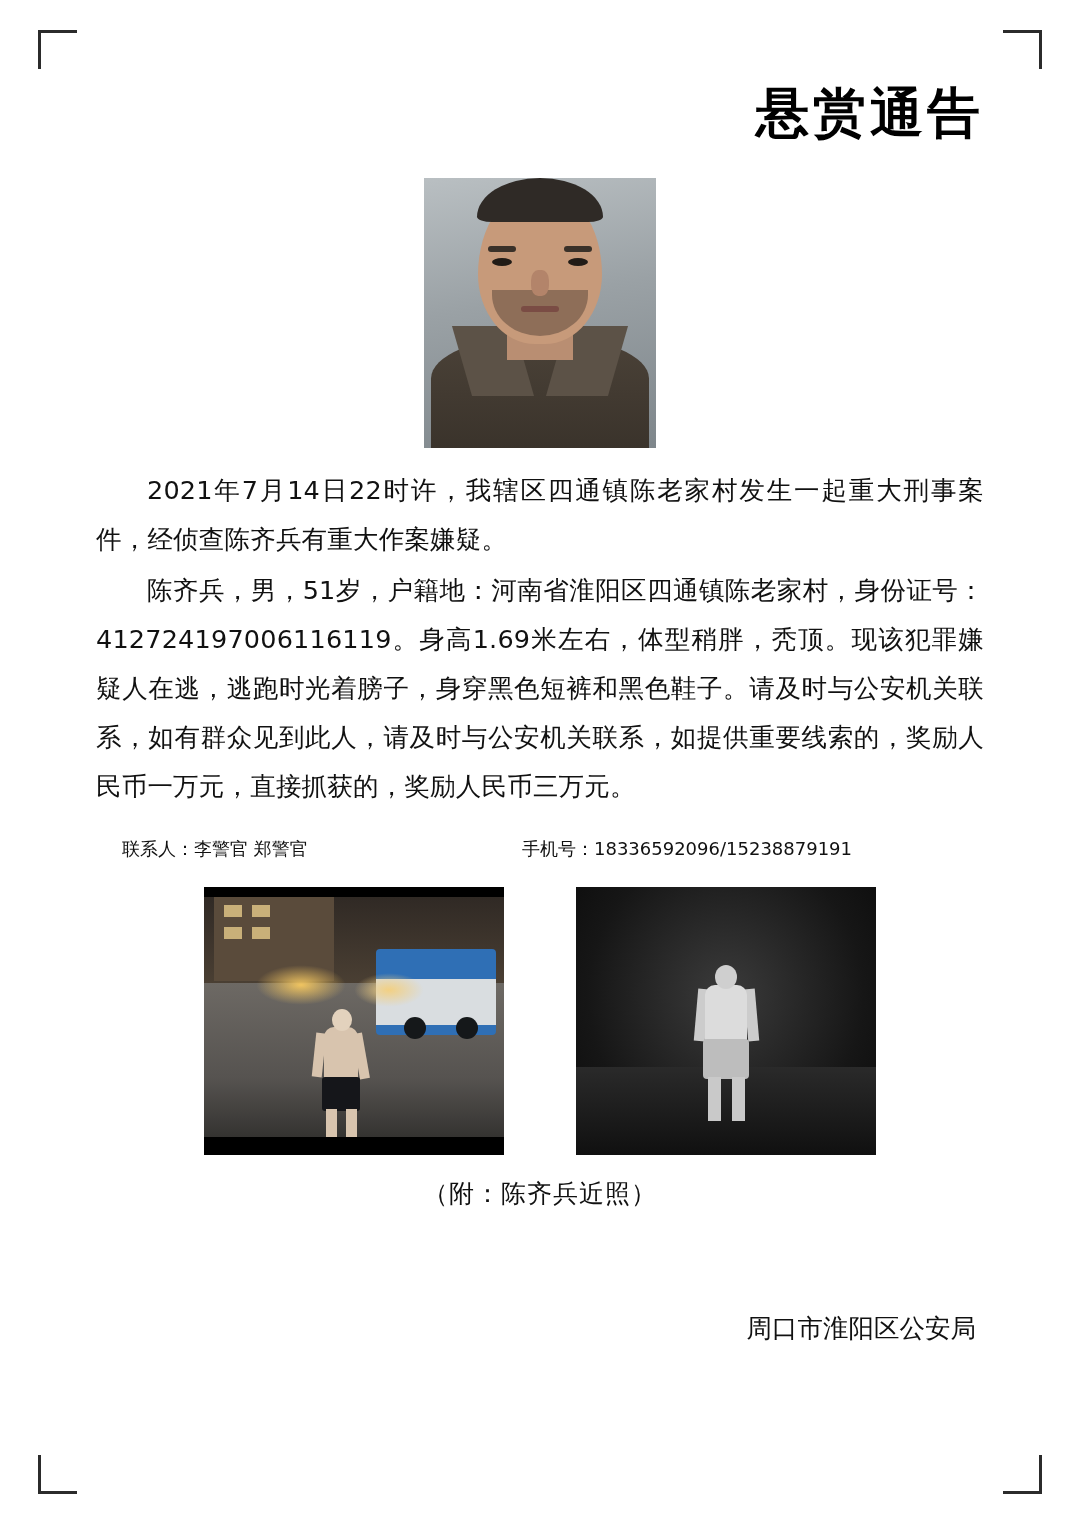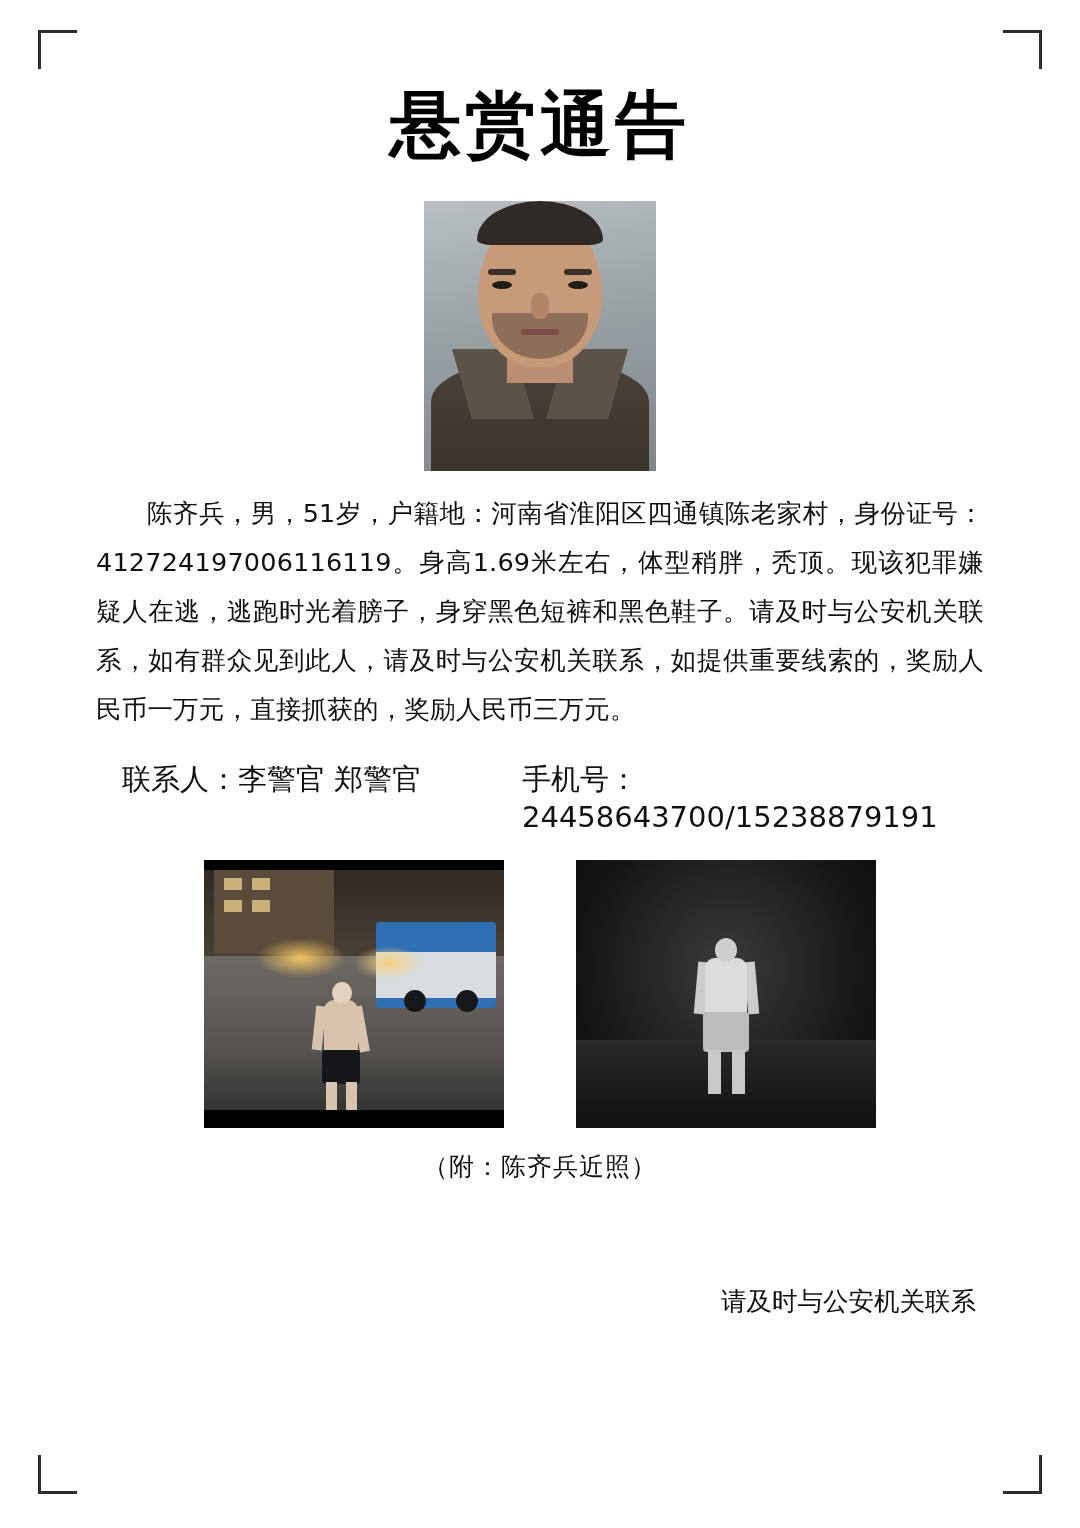--- a/index.html
+++ b/index.html
@@ -32,22 +32,22 @@
   .page {
     position: absolute;
     top: 0; left: 0;
     width: 1080px;
     height: 1528px;
     box-sizing: border-box;
     padding: 58px 96px 40px 96px;
   }
 
   .doc-title {
-    text-align: center;
-    font-size: 71px;
+    text-align: right;
+    font-size: 53px;
     font-weight: 700;
     letter-spacing: 4px;
     margin: 20px 0 28px 0;
     color: #000;
     font-family: "DejaVu Sans", "Liberation Sans", sans-serif;
   }
 
   
   .portrait-wrap {
     display: flex;
@@ -138,21 +138,21 @@
     letter-spacing: 0.2px;
     font-family: "DejaVu Sans", "Liberation Sans", sans-serif;
   }
   .body-text p {
     margin: 0 0 2px 0;
     text-indent: 2em;
   }
 
   .contact-row {
     display: flex;
-    font-size: 29px;
+    font-size: 18px;
     margin-top: 26px;
     color: #111;
     font-family: "DejaVu Sans", "Liberation Sans", sans-serif;
   }
   .contact-row .c-left { width: 400px; padding-left: 26px; }
   .contact-row .c-right { flex: 1; }
 
   
   .photos {
     display: flex;
@@ -243,26 +243,27 @@
       <div class="brow-l"></div>
       <div class="brow-r"></div>
       <div class="eye-l"></div>
       <div class="eye-r"></div>
       <div class="nose"></div>
       <div class="mouth"></div>
     </div>
   </div>
 
   <div class="body-text">
+    <p>2021年7月14日22时许，我辖区四通镇陈老家村发生一起重大刑事案件，经侦查陈齐兵有重大作案嫌疑。</p>
     <p>陈齐兵，男，51岁，户籍地：河南省淮阳区四通镇陈老家村，身份证号：412724197006116119。身高1.69米左右，体型稍胖，秃顶。现该犯罪嫌疑人在逃，逃跑时光着膀子，身穿黑色短裤和黑色鞋子。请及时与公安机关联系，如有群众见到此人，请及时与公安机关联系，如提供重要线索的，奖励人民币一万元，直接抓获的，奖励人民币三万元。</p>
   </div>
 
   <div class="contact-row">
     <div class="c-left">联系人：李警官 郑警官</div>
-    <div class="c-right">手机号：24458643700/15238879191</div>
+    <div class="c-right">手机号：18336592096/15238879191</div>
   </div>
 
   <div class="photos">
     <div class="photo p1">
       <div class="road"></div>
       <div class="sky"></div>
       <div class="building"></div>
       <div class="bwin" style="top:18px; left:20px; width:18px; height:12px;"></div>
       <div class="bwin" style="top:18px; left:48px; width:18px; height:12px;"></div>
       <div class="bwin" style="top:40px; left:20px; width:18px; height:12px;"></div>
@@ -293,16 +294,16 @@
       <div class="n-head"></div>
       <div class="n-short"></div>
       <div class="n-leg-l"></div>
       <div class="n-leg-r"></div>
     </div>
   </div>
 
   <div class="caption">（附：陈齐兵近照）</div>
 
   <div class="signature">
-    <div>请及时与公安机关联系</div>
+    <div>周口市淮阳区公安局</div>
   </div>
 
 </div>
 
 </body></html>

